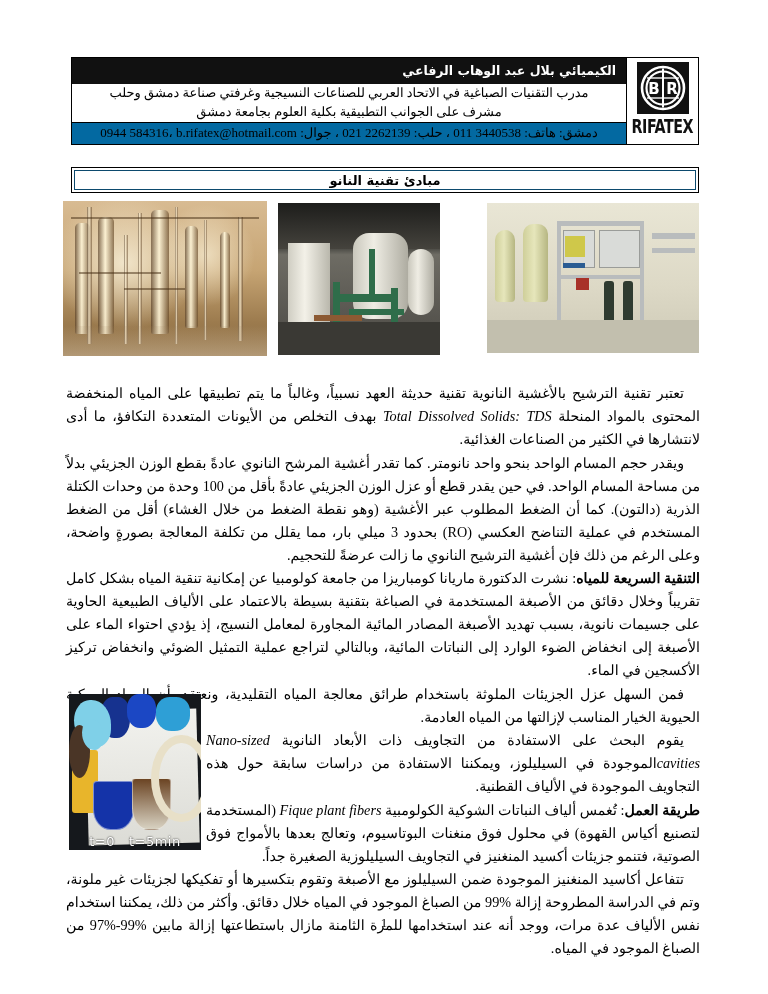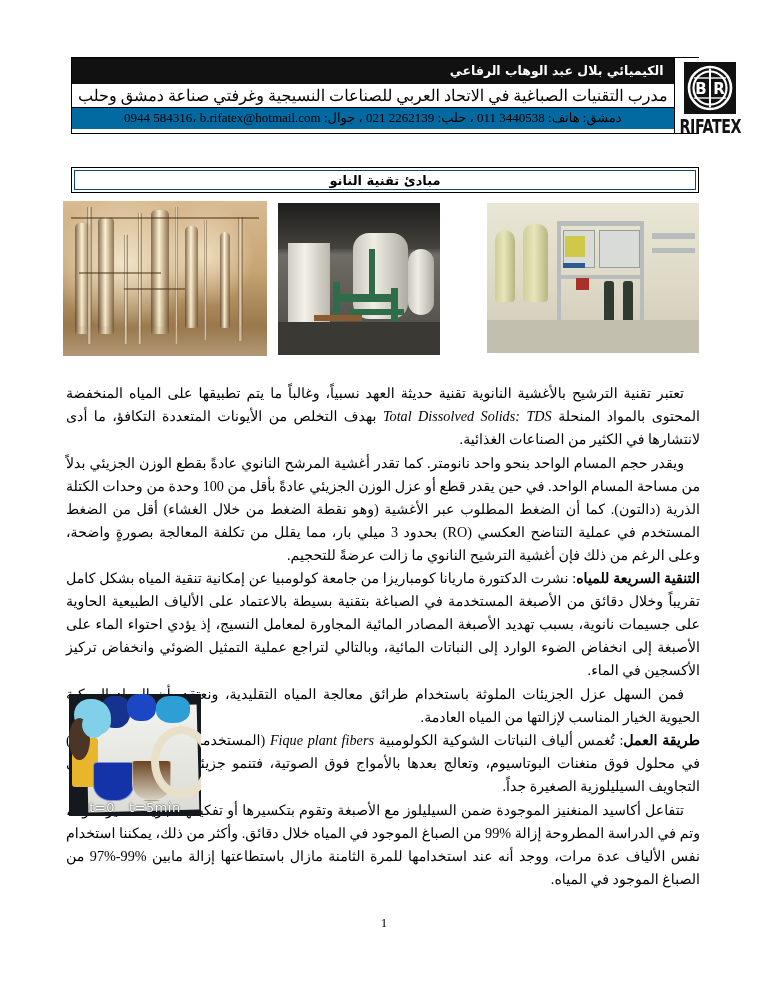--- a/index.html
+++ b/index.html
@@ -100,21 +100,21 @@
   .lh-name-ar {
     font-family: "DejaVu Sans", sans-serif;
     font-weight: bold;
     font-size: 12.5px;
     white-space: nowrap;
     direction: rtl;
   }
   .lh-line {
     text-align: center;
     font-family: "Liberation Serif", "DejaVu Serif", serif;
-    font-size: 16px;
+    font-size: 13px;
     line-height: 1.45;
     direction: rtl;
     padding: 0 6px;
     white-space: nowrap;
     background: #fff;
   }
   .lh-contact {
     border-top: 1px solid #000;
     text-align: center;
     font-family: "Liberation Serif", "DejaVu Serif", serif;
@@ -269,21 +269,21 @@
     unicode-bidi: embed;
     font-style: normal;
   }
 
   
   .lab-photo {
     position: absolute;
     left: 69px;
     top: 694px;
     width: 132px;
-    height: 122px;
+    height: 156px;
     overflow: hidden;
     background: #404040;
     z-index: 5;
   }
   .lp-bg { position: absolute; inset: 0; background: #15181c; }
   .lp-paper { position: absolute; left: 14%; top: 10%; width: 84%; height: 86%;
     background: linear-gradient(180deg, #f2f2ee, #dcdcd6); transform: rotate(-1.5deg); }
   .lp-flask { position: absolute; border-radius: 40% 40% 45% 45%; }
   .lp-glove { position: absolute; background: #7fd0e8; border-radius: 45% 55% 40% 60%; }
   .lp-yellow { position: absolute; background: #e8b52b; border-radius: 3px; }
@@ -334,20 +334,21 @@
       <div class="logo-word">RIFATEX</div>
     </div>
 
     <div class="letterhead-body">
 
       <div class="lh-name-bar">
         <span class="lh-name-ar">الكيميائي بلال عبد الوهاب الرفاعي</span>
       </div>
 
       <div class="lh-line">مدرب التقنيات الصباغية في الاتحاد العربي للصناعات النسيجية وغرفتي صناعة دمشق وحلب</div>
+      <div class="lh-line">مشرف على الجوانب التطبيقية بكلية العلوم بجامعة دمشق</div>
 
       <div class="lh-contact">
         <span>دمشق: هاتف:</span>
         <span class="lat">011 3440538</span>
         <span>، حلب:</span>
         <span class="lat">021 2262139</span>
         <span>، جوال:</span>
         <span class="lat">0944 584316</span><span>،</span>
         <span class="lat">b.rifatex@hotmail.com</span>
       </div>
@@ -439,19 +440,20 @@
       &nbsp;
       <span>t=5min</span>
     </div>
   </div>
 
   <div class="content" id="article-body">
       <p class="indent"><span>تعتبر تقنية الترشيح بالأغشية النانوية تقنية حديثة العهد نسبياً، وغالباً ما يتم تطبيقها على المياه المنخفضة المحتوى بالمواد المنحلة </span><span class="lat">Total Dissolved Solids: TDS</span><span> بهدف التخلص من الأيونات المتعددة التكافؤ، ما أدى لانتشارها في الكثير من الصناعات الغذائية.</span></p>
       <p class="indent"><span>ويقدر حجم المسام الواحد بنحو واحد نانومتر. كما تقدر أغشية المرشح النانوي عادةً بقطع الوزن الجزيئي بدلاً من مساحة المسام الواحد. في حين يقدر قطع أو عزل الوزن الجزيئي عادةً بأقل من </span><span class="latn">100</span><span> وحدة من وحدات الكتلة الذرية (دالتون). كما أن الضغط المطلوب عبر الأغشية (وهو نقطة الضغط من خلال الغشاء) أقل من الضغط المستخدم في عملية التناضح العكسي (</span><span class="latn">RO</span><span>) بحدود </span><span class="latn">3</span><span> ميلي بار، مما يقلل من تكلفة المعالجة بصورةٍ واضحة، وعلى الرغم من ذلك فإن أغشية الترشيح النانوي ما زالت عرضةً للتحجيم.</span></p>
       <p><span class="lead">التنقية السريعة للمياه</span><span>: نشرت الدكتورة ماريانا كومباريزا من جامعة كولومبيا عن إمكانية تنقية المياه بشكل كامل تقريباً وخلال دقائق من الأصبغة المستخدمة في الصباغة بتقنية بسيطة بالاعتماد على الألياف الطبيعية الحاوية على جسيمات نانوية، بسبب تهديد الأصبغة المصادر المائية المجاورة لمعامل النسيج، إذ يؤدي احتواء الماء على الأصبغة إلى انخفاض الضوء الوارد إلى النباتات المائية، وبالتالي لتراجع عملية التمثيل الضوئي وانخفاض تركيز الأكسجين في الماء.</span></p>
       <p class="indent"><span>فمن السهل عزل الجزيئات الملوثة باستخدام طرائق معالجة المياه التقليدية، ونعتقد بأن المواد المركبة الحيوية الخيار المناسب لإزالتها من المياه العادمة.</span></p>
+      <p class="indent"><span style="float: left; width: 140px; height: 128px;"></span><span>يقوم البحث على الاستفادة من التجاويف ذات الأبعاد النانوية </span><span class="lat">Nano-sized cavities</span><span>الموجودة في السيليلوز، ويمكننا الاستفادة من دراسات سابقة حول هذه التجاويف الموجودة في الألياف القطنية.</span></p>
       <p><span class="lead">طريقة العمل</span><span>: تُغمس ألياف النباتات الشوكية الكولومبية </span><span class="lat">Fique plant fibers</span><span> (المستخدمة لتصنيع أكياس القهوة) في محلول فوق منغنات البوتاسيوم، وتعالج بعدها بالأمواج فوق الصوتية، فتنمو جزيئات أكسيد المنغنيز في التجاويف السيليلوزية الصغيرة جداً.</span></p>
       <p class="indent"><span>تتفاعل أكاسيد المنغنيز الموجودة ضمن السيليلوز مع الأصبغة وتقوم بتكسيرها أو تفكيكها لجزيئات غير ملونة، وتم في الدراسة المطروحة إزالة </span><span class="latn">99%</span><span> من الصباغ الموجود في المياه خلال دقائق. وأكثر من ذلك، يمكننا استخدام نفس الألياف عدة مرات، ووجد أنه عند استخدامها للمرة الثامنة مازال باستطاعتها إزالة مابين </span><span class="latn">97%-99%</span><span> من الصباغ الموجود في المياه.</span></p>
     </div>
 
   <div class="page-number">1</div>
 
 </div>
 
 </body></html>

